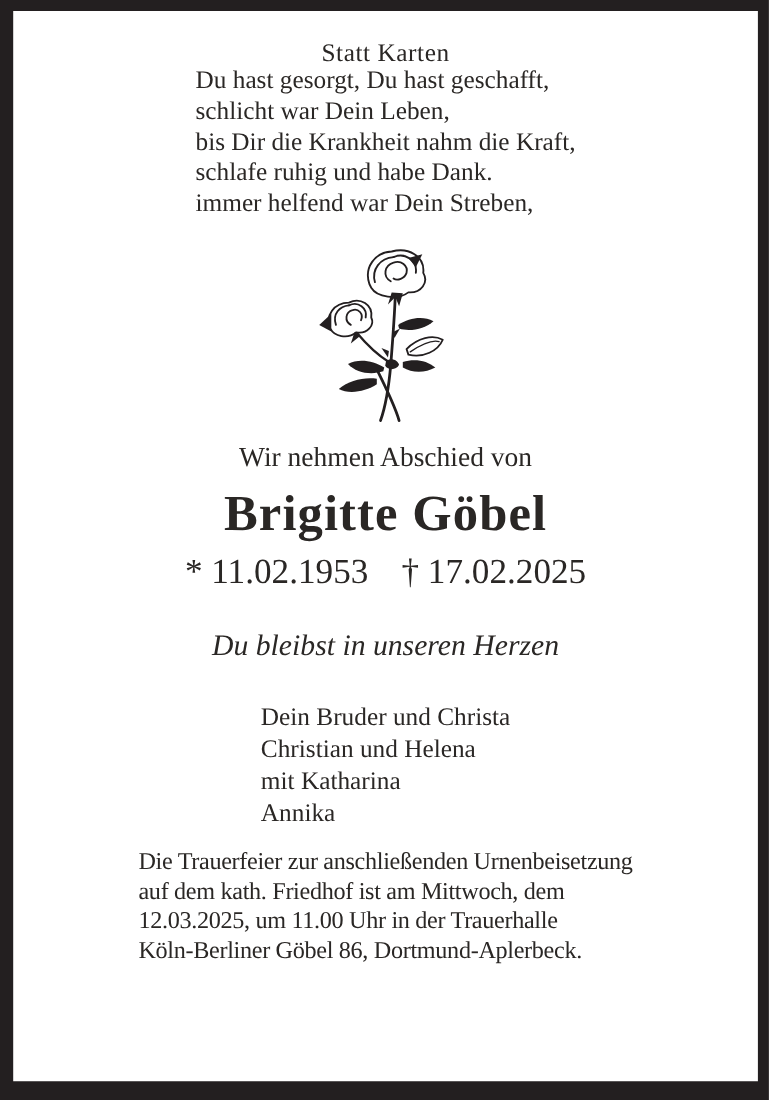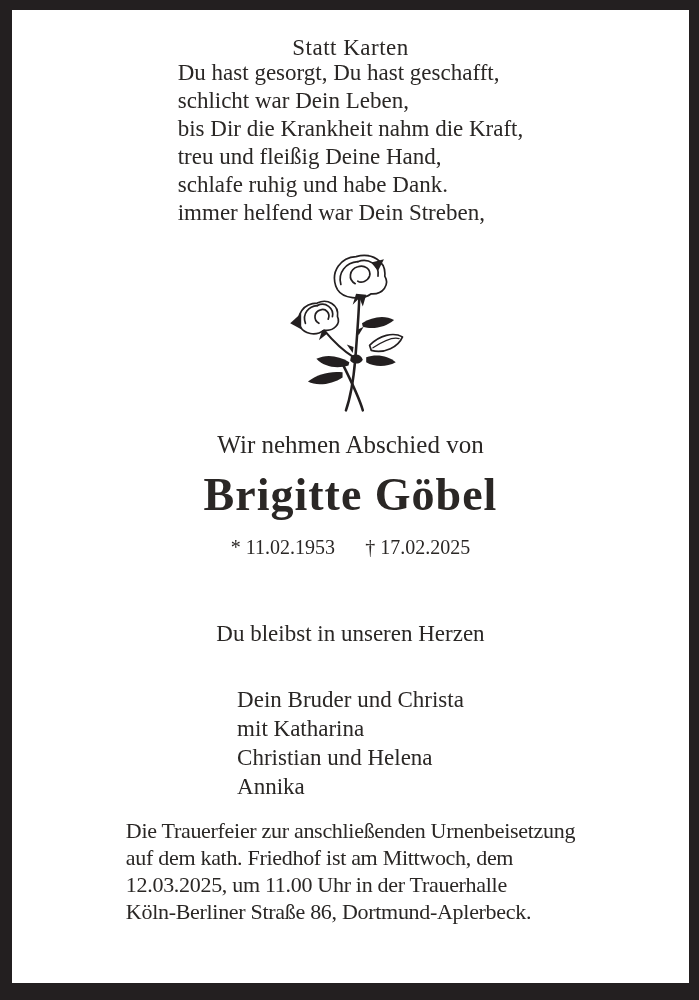--- a/index.html
+++ b/index.html
@@ -51,30 +51,31 @@
   }
   .deceased-name {
     margin-top: 8px;
     font-size: 46px;
     font-weight: bold;
     line-height: 56px;
     letter-spacing: 1px;
   }
   .dates {
     margin-top: 10px;
-    font-size: 20px;
+    font-size: 32px;
     line-height: 28px;
     display: flex;
     gap: 30px;
     justify-content: center;
   }
   .remembrance {
-    margin-top: 60px;
-    font-size: 23px;
+    margin-top: 40px;
+    font-size: 27px;
     line-height: 26px;
+    font-style: italic;
   }
   .mourners {
     margin-top: 38px;
     font-size: 23px;
     line-height: 29px;
   }
   .funeral {
     margin-top: 16px;
     font-size: 22px;
     line-height: 27px;
@@ -90,21 +91,20 @@
 
 <div class="notice-frame">
   <div class="inner">
 
     <div class="preface">Statt Karten</div>
 
     <div class="poem">
       <span class="line">Du hast gesorgt, Du hast geschafft,</span>
       <span class="line">schlicht war Dein Leben,</span>
       <span class="line">bis Dir die Krankheit nahm die Kraft,</span>
-      <span class="line">treu und fleißig Deine Hand,</span>
       <span class="line">schlafe ruhig und habe Dank.</span>
       <span class="line">immer helfend war Dein Streben,</span>
     </div>
 
     <div class="rose-wrap">
       <svg width="152" height="190" viewBox="0 0 180 195">
 
         <path class="ink-stroke" stroke-width="3" d="M100,58 C99,85 97,110 95,135 C93,158 90,178 84,195"></path>
         <path class="ink-stroke" stroke-width="3" d="M80,140 C89,158 99,178 104,195"></path>
         <path class="ink-stroke" stroke-width="2.5" d="M58,100 C68,112 80,124 93,132"></path>
@@ -147,26 +147,26 @@
 
     <div class="dates">
       <span>* 11.02.1953</span>
       <span>† 17.02.2025</span>
     </div>
 
     <div class="remembrance">Du bleibst in unseren Herzen</div>
 
     <div class="mourners">
       <span class="line">Dein Bruder und Christa</span>
+      <span class="line">Christian und Helena</span>
       <span class="line">mit Katharina</span>
-      <span class="line">Christian und Helena</span>
       <span class="line">Annika</span>
     </div>
 
     <div class="funeral">
       <span class="line">Die Trauerfeier zur anschließenden Urnenbeisetzung</span>
       <span class="line">auf dem kath. Friedhof ist am Mittwoch, dem</span>
       <span class="line">12.03.2025, um 11.00 Uhr in der Trauerhalle</span>
-      <span class="line">Köln-Berliner Straße 86, Dortmund-Aplerbeck.</span>
+      <span class="line">Köln-Berliner Göbel 86, Dortmund-Aplerbeck.</span>
     </div>
 
   </div>
 </div>
 
 </body></html>

